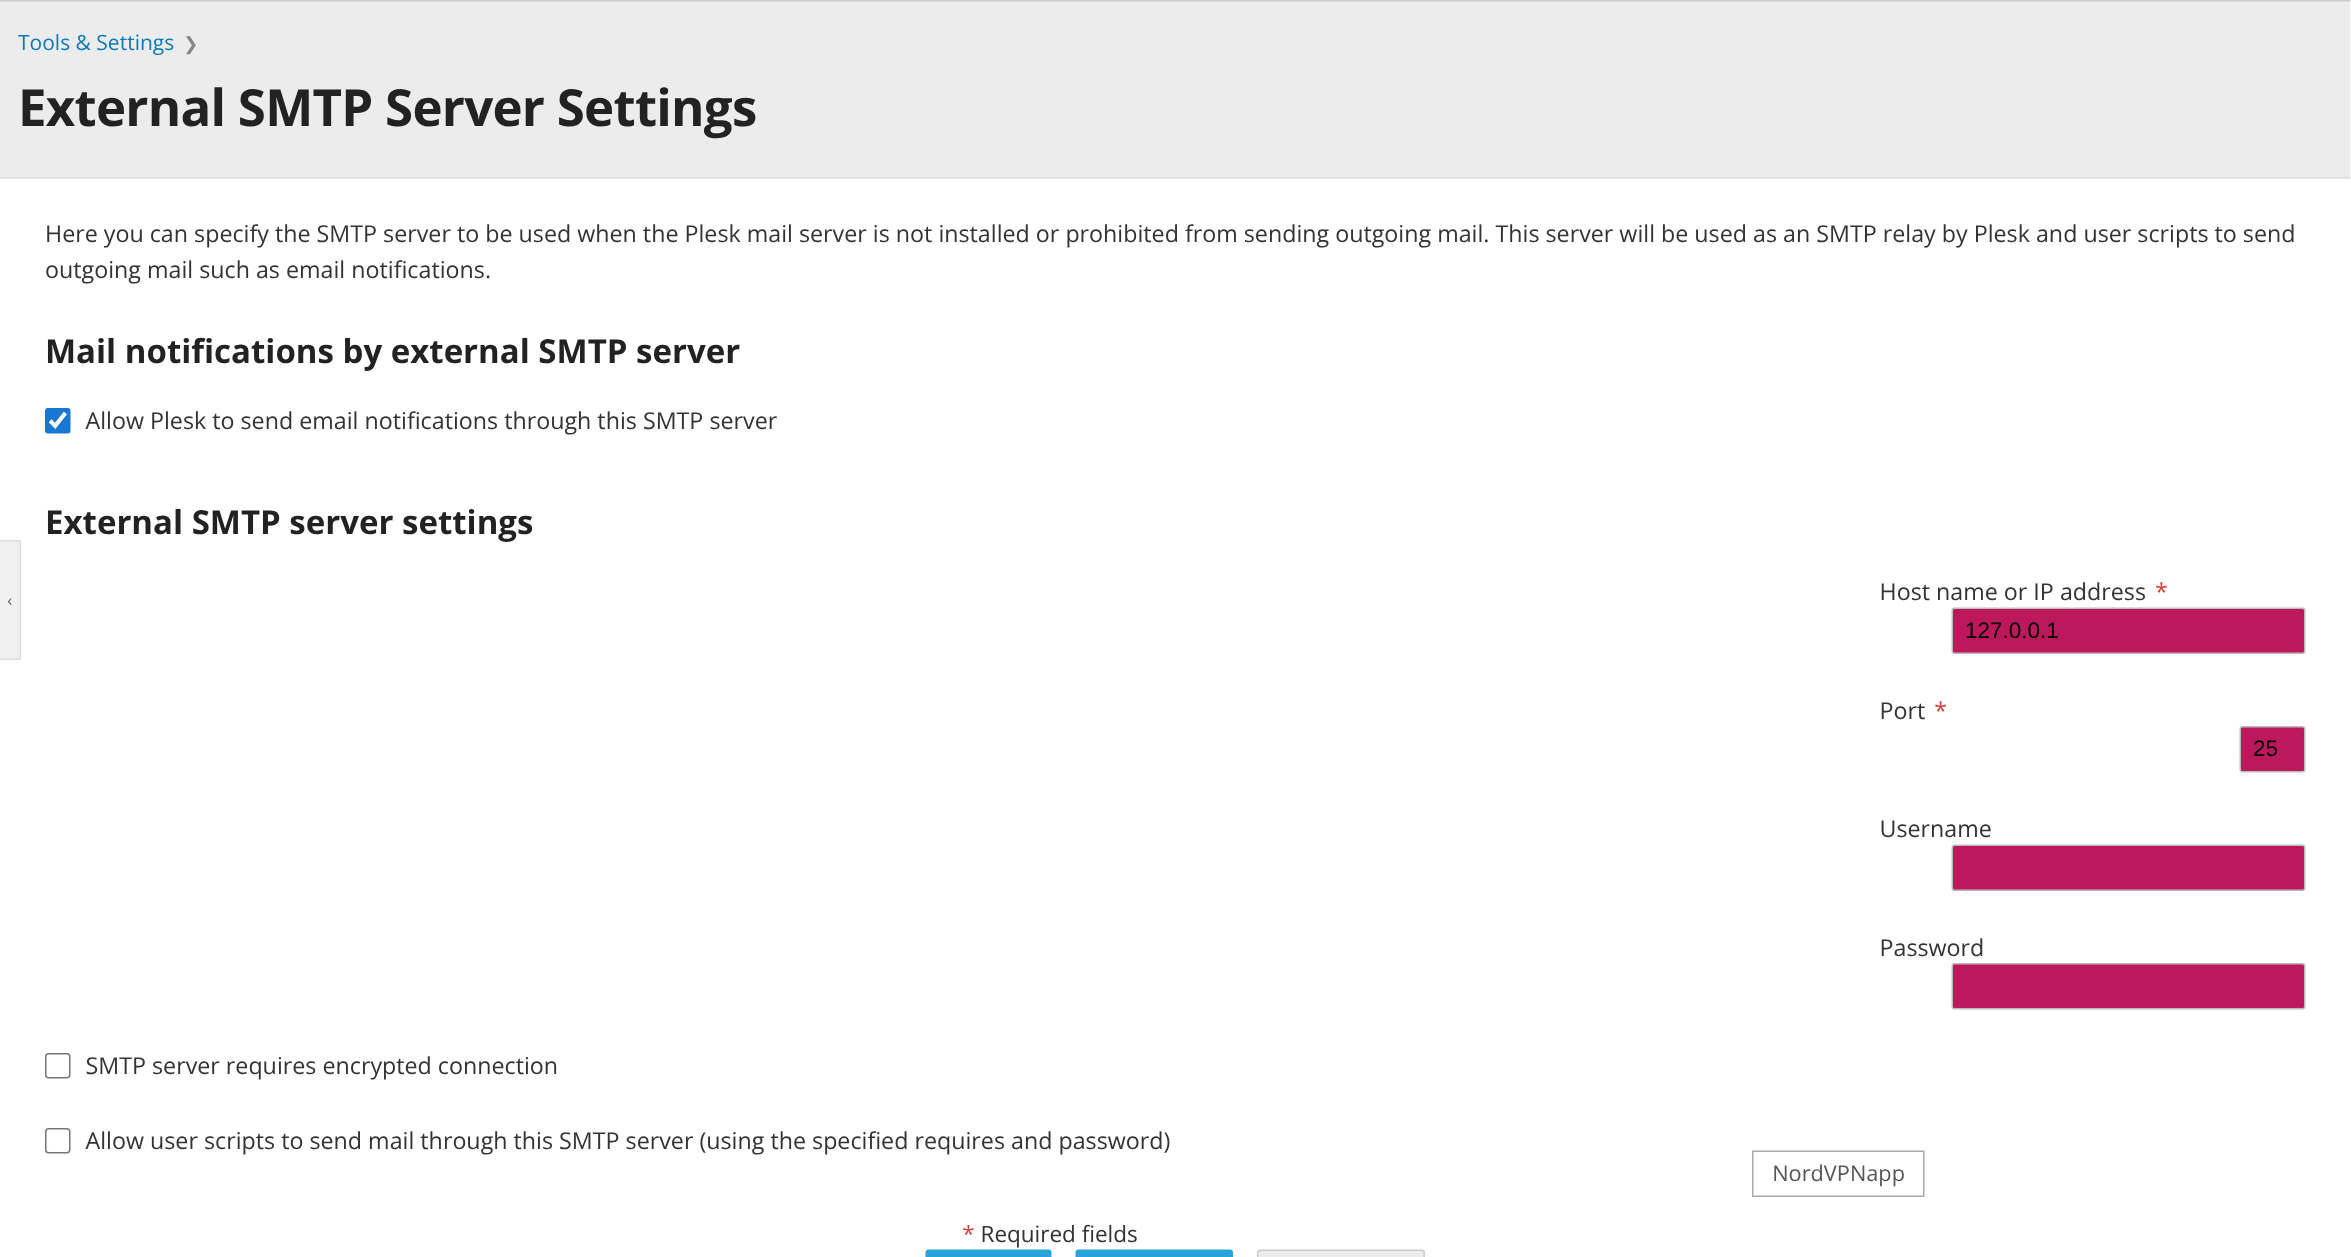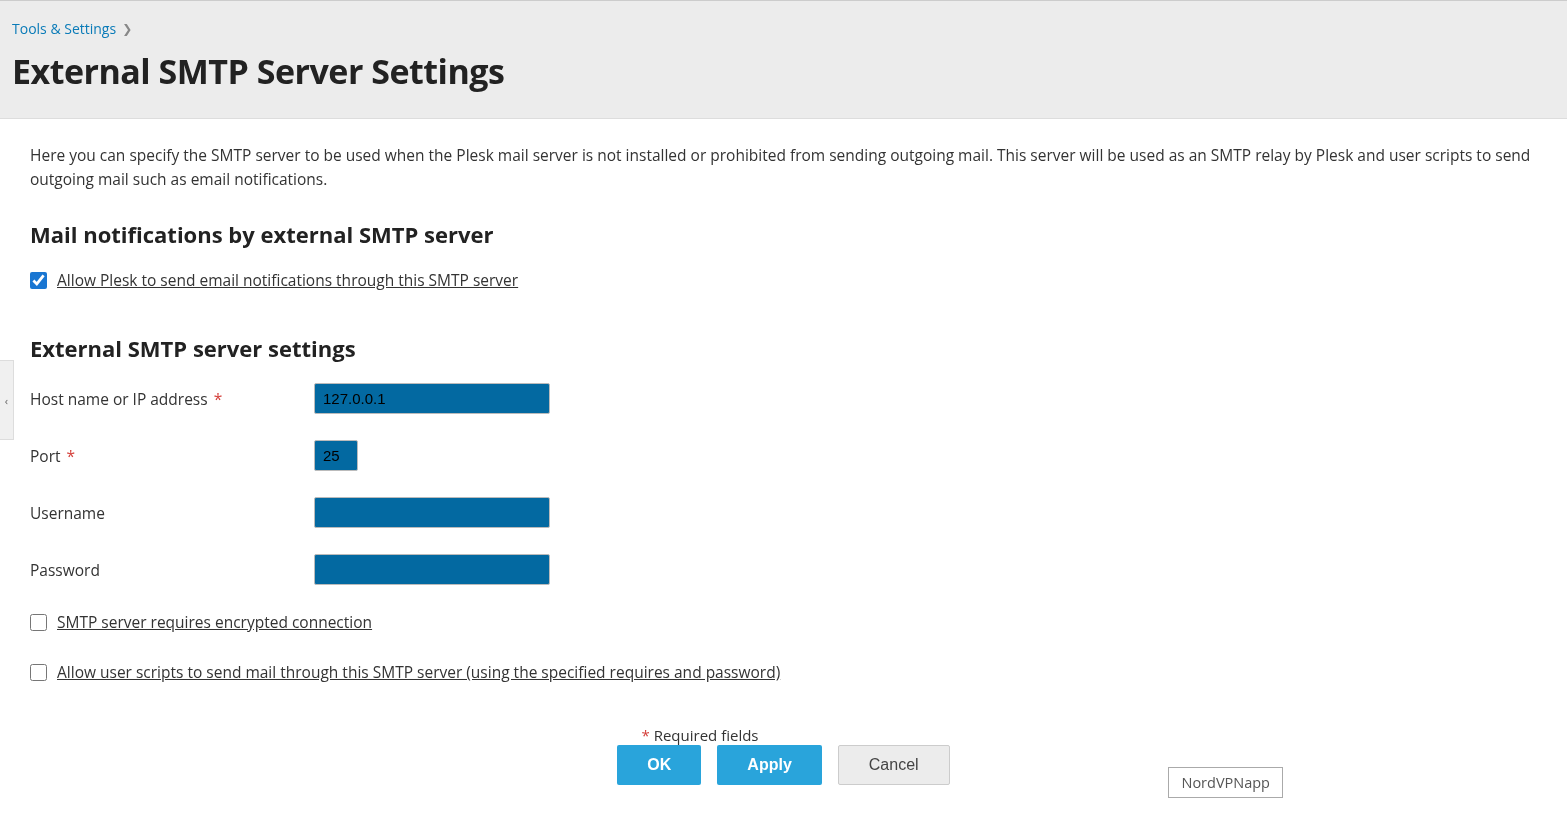--- a/index.html
+++ b/index.html
@@ -54,54 +54,54 @@
       font-weight: 700;
       color: #222;
       margin-bottom: 20px;
     }
     .checkbox-row {
       display: flex;
       align-items: center;
       gap: 10px;
       margin-bottom: 14px;
       font-size: 15.5px;
-      text-decoration: underline;
     }
     .checkbox-row input[type="checkbox"] {
       width: 17px;
       height: 17px;
       accent-color: #1976d2;
       cursor: pointer;
     }
     .checkbox-row label {
       cursor: pointer;
     }
     .form-section {
       margin-top: 42px;
     }
     .form-row {
       display: flex;
-      align-items: center;
+      align-items: flex-end;
       margin-bottom: 26px;
+      flex-direction: column;
     }
     .form-label {
       width: 284px;
       font-size: 15.5px;
       color: #333;
     }
     .form-label .required-star {
       color: #d43f3a;
       margin-left: 2px;
     }
     .form-input {
       padding: 6px 8px;
       border: 1px solid #bbb;
       border-radius: 2px;
       font-size: 15px;
-      background: #0369a1;
+      background: #be185d;
     }
     .form-input.host {
       width: 236px;
     }
     .form-input.port {
       width: 44px;
     }
     .form-input.username {
       width: 236px;
     }

